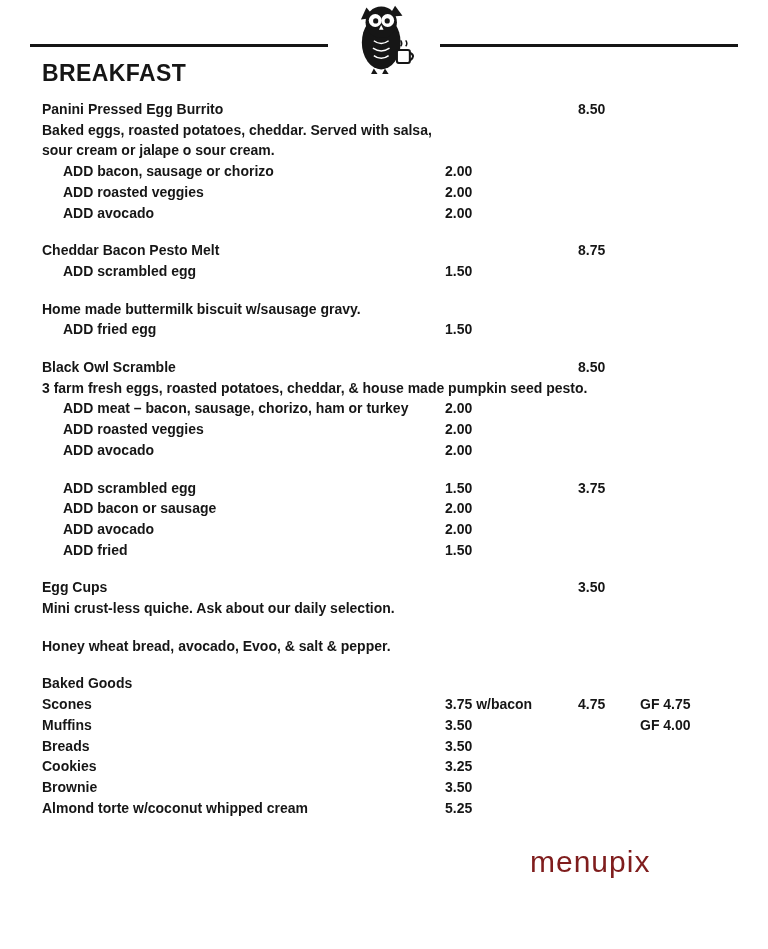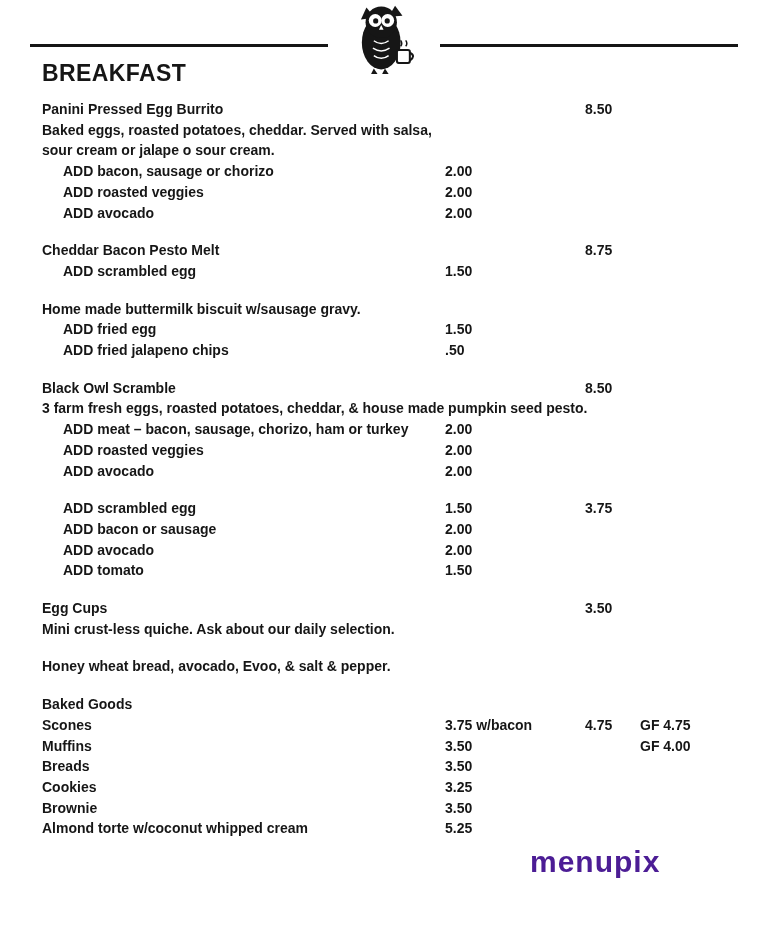--- a/index.html
+++ b/index.html
@@ -26,26 +26,26 @@
   }
   .content {
     position:absolute; top:99px; left:42px; width:706px;
     font-size:14px; line-height:20.7px; z-index:2;
   }
   .section { margin-bottom:17px; }
   .row { position:relative; }
   .addon { padding-left:21px; }
   .desc { white-space:pre-line; }
   .price-mid  { position:absolute; left:403px; top:0; }
-  .price-main { position:absolute; left:536px; top:0;margin-left:7px; }
+  .price-main { position:absolute; left:536px; top:0; }
   .price-far  { position:absolute; left:598px; top:0; }
   .watermark {
     position:absolute; left:530px; top:845px;
-    font-size:30px; font-weight:700; letter-spacing:1px;
-    color:#4c1d95; z-index:1;
+    font-size:30px; font-weight:400; letter-spacing:1px;
+    color:#7f1d1d; z-index:1;
   }
 </style>
 </head>
 <body>
 
 <div class="page">
 
   <div class="rule"></div>
 
   <div class="logo">
@@ -115,24 +115,20 @@
         <span class="price-mid">1.50</span>
       </div>
     </div>
 
     <div class="section">
       <div class="desc">Home made buttermilk biscuit w/sausage gravy.</div>
       <div class="row addon">
         <span>ADD fried egg</span>
         <span class="price-mid">1.50</span>
       </div>
-      <div class="row addon">
-        <span>ADD fried jalapeno chips</span>
-        <span class="price-mid">.50</span>
-      </div>
     </div>
 
     <div class="section">
       <div class="row">
         <span>Black Owl Scramble</span>
         <span class="price-main">8.50</span>
       </div>
       <div class="desc">3 farm fresh eggs, roasted potatoes, cheddar, &amp; house made pumpkin seed pesto.</div>
       <div class="row addon">
         <span>ADD meat – bacon, sausage, chorizo, ham or turkey</span>
@@ -158,21 +154,21 @@
       </div>
       <div class="row addon">
         <span>ADD bacon or sausage</span>
         <span class="price-mid">2.00</span>
       </div>
       <div class="row addon">
         <span>ADD avocado</span>
         <span class="price-mid">2.00</span>
       </div>
       <div class="row addon">
-        <span>ADD tomato</span>
+        <span>ADD fried</span>
         <span class="price-mid">1.50</span>
       </div>
     </div>
 
     <div class="section">
       <div class="row">
         <span>Egg Cups</span>
         <span class="price-main">3.50</span>
       </div>
       <div class="desc">Mini crust-less quiche. Ask about our daily selection.</div>

